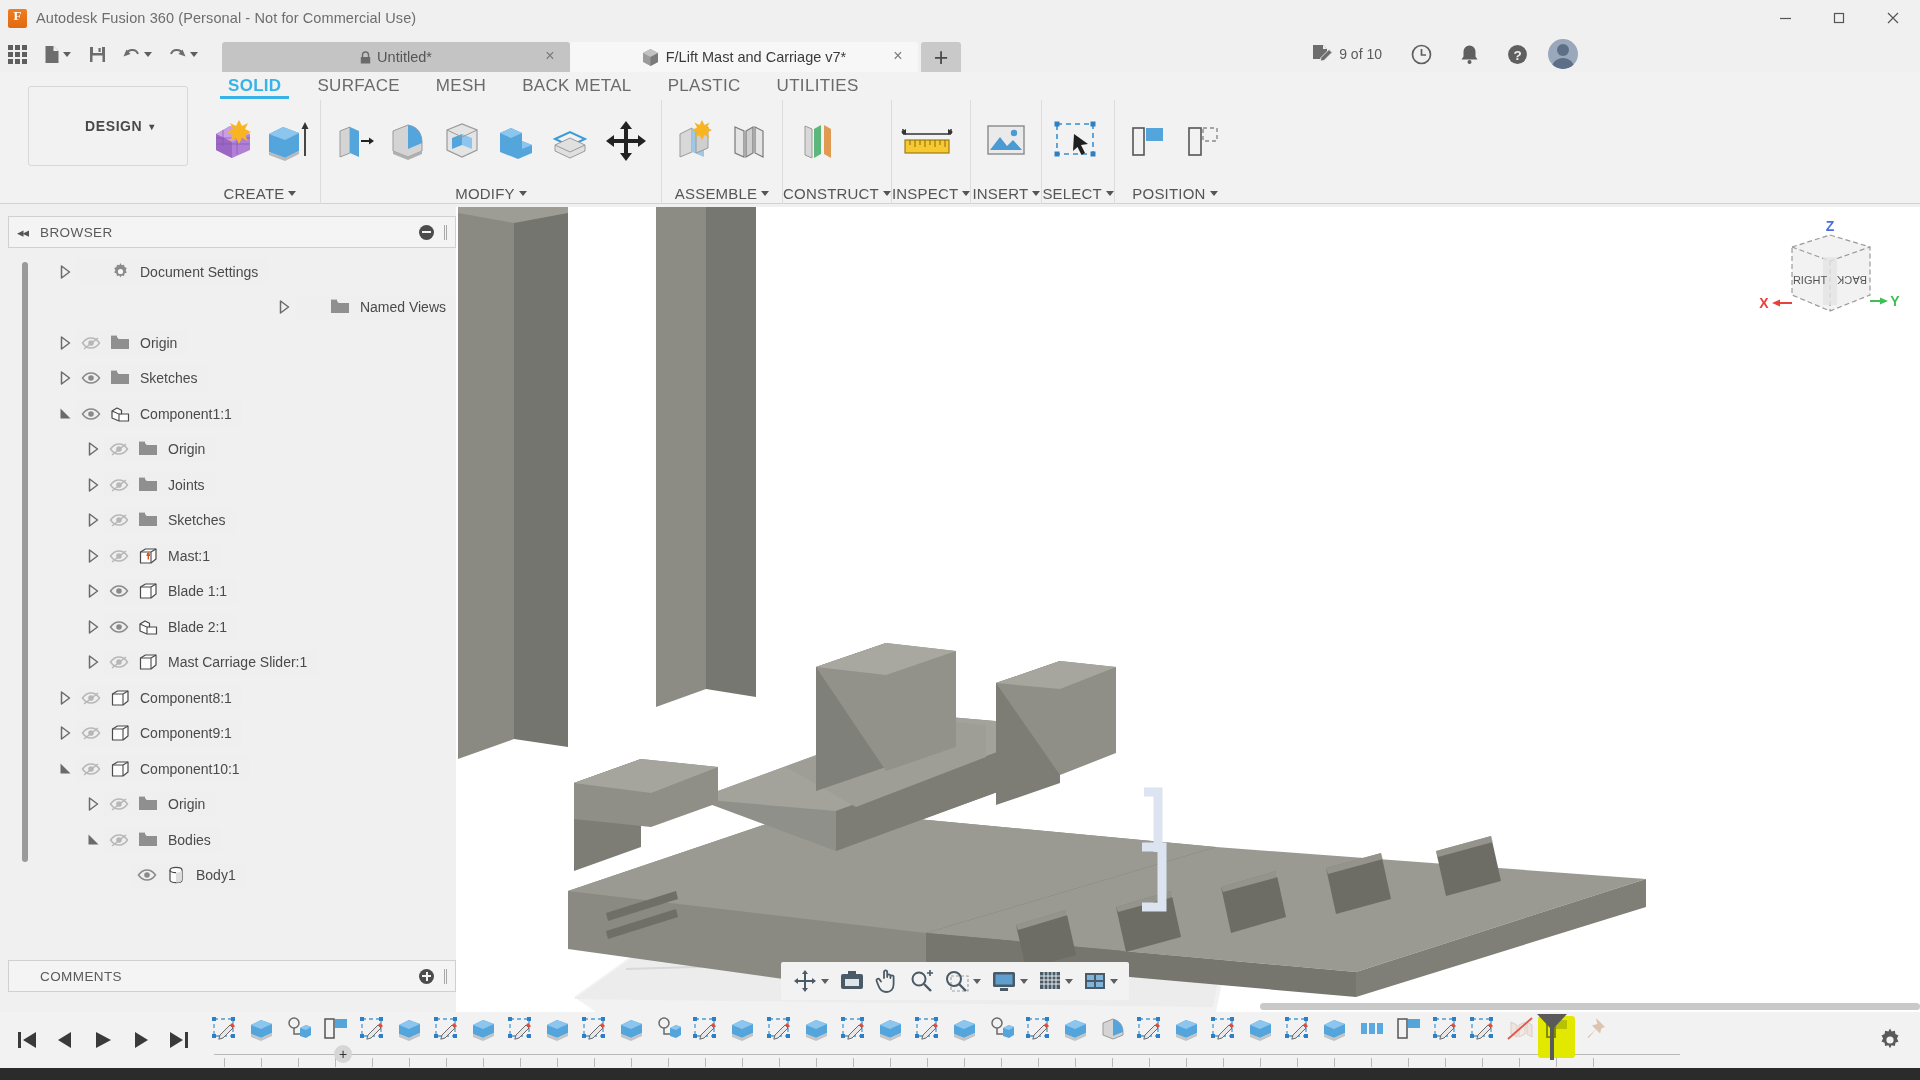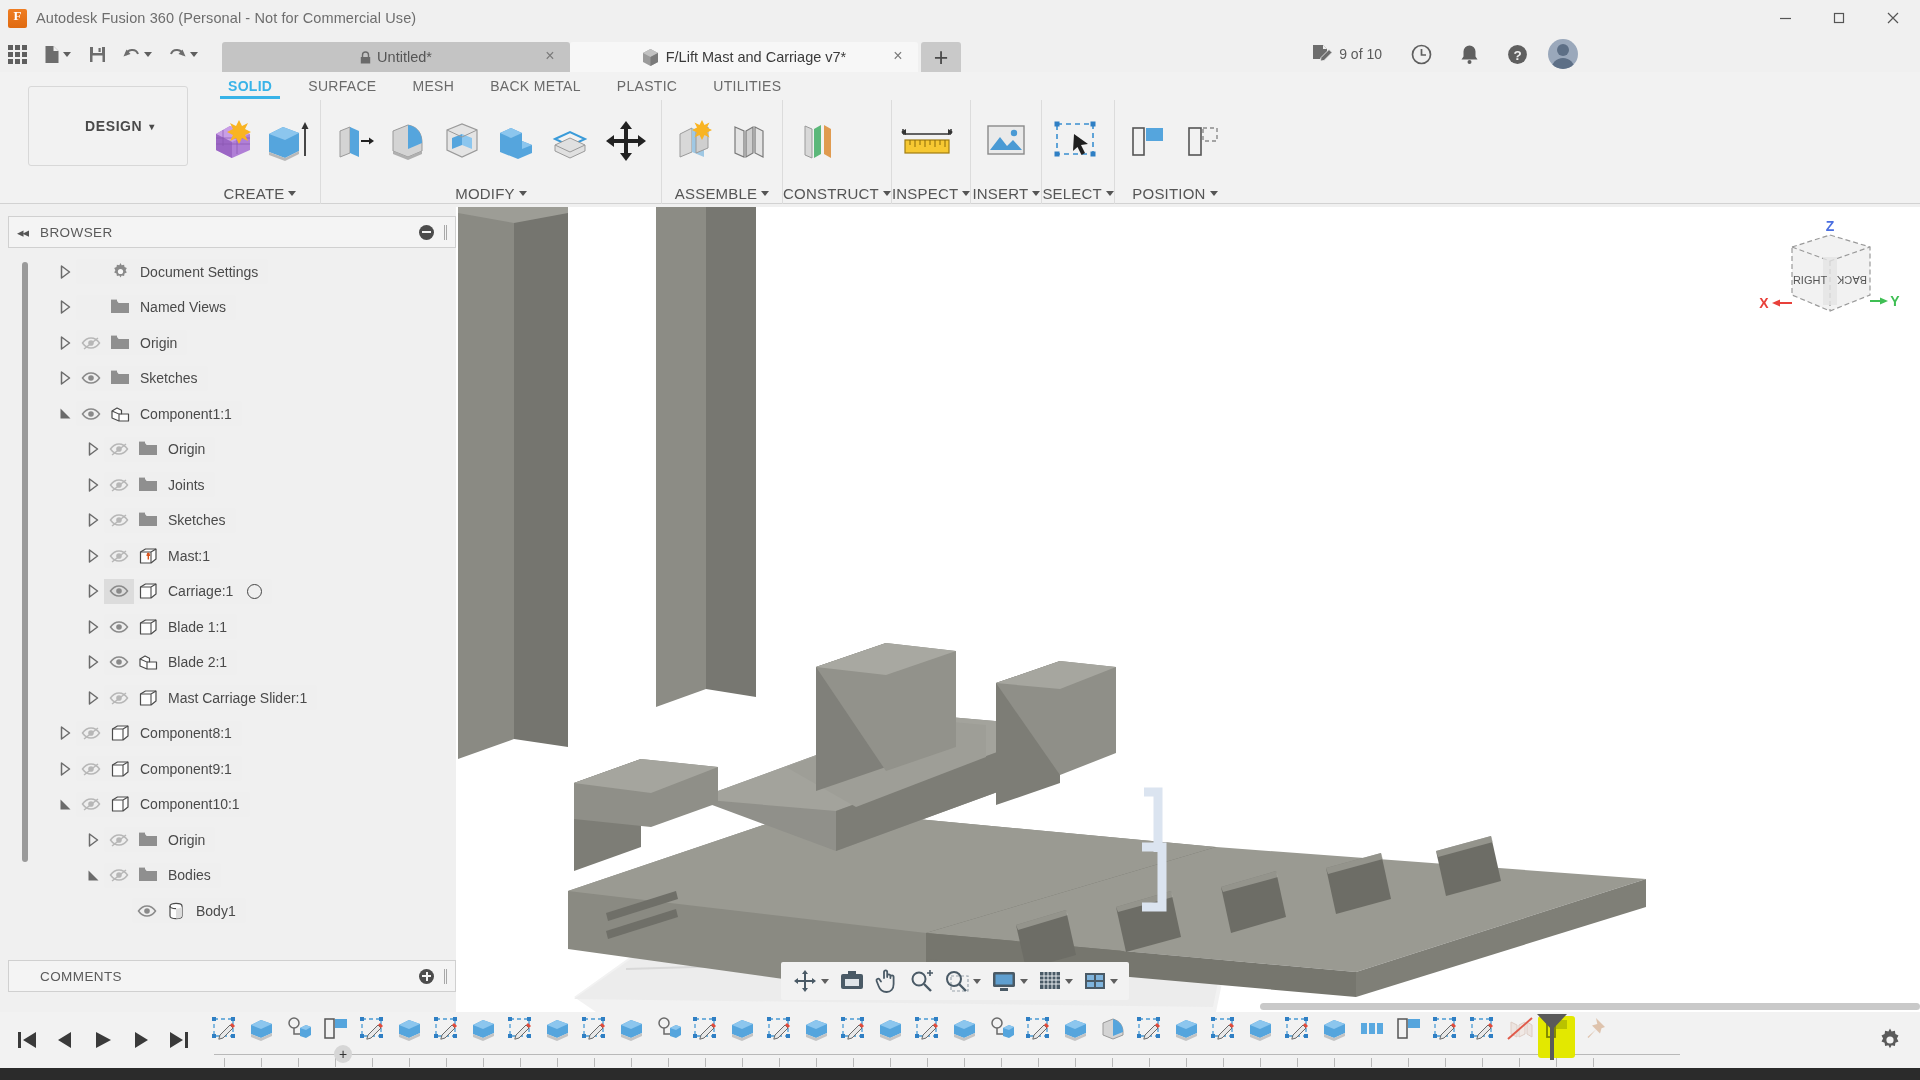--- a/index.html
+++ b/index.html
@@ -98,21 +98,21 @@
     position: absolute; left: 28px; top: 14px; width: 160px; height: 80px;
     border: 1px solid #d8d8d8; background: #f2f2f2; border-radius: 3px;
     display: flex; align-items: center; justify-content: center;
     font-size: 14px; font-weight: bold; color: #4a4a4a; letter-spacing: .6px; padding-left: 24px;
   }
   .wstabs {
     position: absolute; left: 210px; top: 0; display: flex; align-items: center;
     height: 28px;
   }
   .wstab {
-    font-size: 14px; color: #6a6a6a; padding: 0 18px; height: 28px;
+    font-size: 17px; color: #6a6a6a; padding: 0 18px; height: 28px;
     display: flex; align-items: center; position: relative; letter-spacing: .3px;
   }
   .wstab.active { color: #38b3e8; font-weight: bold; }
   .wstab.active::after {
     content: ""; position: absolute; left: 10px; right: 10px; bottom: 1px;
     height: 3px; background: #38b3e8;
   }
   .panels {
     position: absolute; left: 200px; top: 28px; right: 0; height: 104px;
     display: flex; align-items: stretch;
@@ -711,21 +711,21 @@
               <span class="eye"></span>
               <span class="nicon">
                 <svg width="19" height="19" viewBox="0 0 19 19">
                   <path d="M9.5 1l1.2 2.2 2.4-.5.4 2.4 2.3 1-1.2 2.2 1.2 2.2-2.3 1-.4 2.4-2.4-.5-1.2 2.2-1.2-2.2-2.4.5-.4-2.4-2.3-1 1.2-2.2-1.2-2.2 2.3-1 .4-2.4 2.4.5z" fill="#8a8a8a"></path>
                   <circle cx="9.5" cy="9.5" r="2.6" fill="#f7f7f7"></circle>
                 </svg>
               </span>
               <span class="nlabel">Document Settings</span>
             </span>
           </div>
-          <div class="node" style="padding-left: 46px;">
+          <div class="node" style="padding-left: 46px; justify-content: flex-end;">
             <span class="arrow">
               <svg width="11" height="14" viewBox="0 0 11 14">
                 <path d="M1.5 1 L9.5 7 L1.5 13z" fill="none" stroke="#6b6b6b" stroke-width="1.5" stroke-linejoin="round"></path>
               </svg>
             </span>
             <span class="node-chip">
               <span class="eye"></span>
               <span class="nicon">
                 <svg width="20" height="16" viewBox="0 0 20 16">
                   <path d="M1 2h6l1.6 2H19v10H1z" fill="#8f8f8f"></path>
@@ -888,43 +888,20 @@
               </span>
               <span class="nicon">
                 <svg width="19" height="18" viewBox="0 0 19 18">
                   <path d="M1.5 5 L6.5 2 L17 2 L17 12 L12 16 L1.5 16z" fill="#fdfdfd" stroke="#4a4a4a" stroke-width="1.2" stroke-linejoin="round"></path>
                   <path d="M1.5 5 L12 5 L12 16 M12 5 L17 2" fill="none" stroke="#4a4a4a" stroke-width="1.1"></path>
                   <path d="M7.5 7.5h3.6v1.6H10v3.4H8.6V9.1H7.5z" fill="#d9541d"></path>
                   <circle cx="9.3" cy="6.9" r="1.5" fill="#d9541d"></circle>
                 </svg>
               </span>
               <span class="nlabel">Mast:1</span>
-            </span>
-          </div>
-          <div class="node" style="padding-left: 74px;">
-            <span class="arrow">
-              <svg width="11" height="14" viewBox="0 0 11 14">
-                <path d="M1.5 1 L9.5 7 L1.5 13z" fill="none" stroke="#6b6b6b" stroke-width="1.5" stroke-linejoin="round"></path>
-              </svg>
-            </span>
-            <span class="node-chip">
-              <span class="eye sel">
-                <svg width="20" height="16" viewBox="0 0 20 16" opacity="1">
-                  <path d="M10 3 C15 3 18.5 8 18.5 8 C18.5 8 15 13 10 13 C5 13 1.5 8 1.5 8 C1.5 8 5 3 10 3z" fill="none" stroke="#8a8a8a" stroke-width="1.5"></path>
-                  <circle cx="10" cy="8" r="2.8" fill="#8a8a8a"></circle>
-                </svg>
-              </span>
-              <span class="nicon">
-                <svg width="19" height="18" viewBox="0 0 19 18">
-                  <path d="M1.5 5 L6.5 2 L17 2 L17 12 L12 16 L1.5 16z" fill="#fdfdfd" stroke="#4a4a4a" stroke-width="1.2" stroke-linejoin="round"></path>
-                  <path d="M1.5 5 L12 5 L12 16 M12 5 L17 2" fill="none" stroke="#4a4a4a" stroke-width="1.1"></path>
-                </svg>
-              </span>
-              <span class="nlabel">Carriage:1</span>
-              <span class="occ-circle"></span>
             </span>
           </div>
           <div class="node" style="padding-left: 74px;">
             <span class="arrow">
               <svg width="11" height="14" viewBox="0 0 11 14">
                 <path d="M1.5 1 L9.5 7 L1.5 13z" fill="none" stroke="#6b6b6b" stroke-width="1.5" stroke-linejoin="round"></path>
               </svg>
             </span>
             <span class="node-chip">
               <span class="eye">

